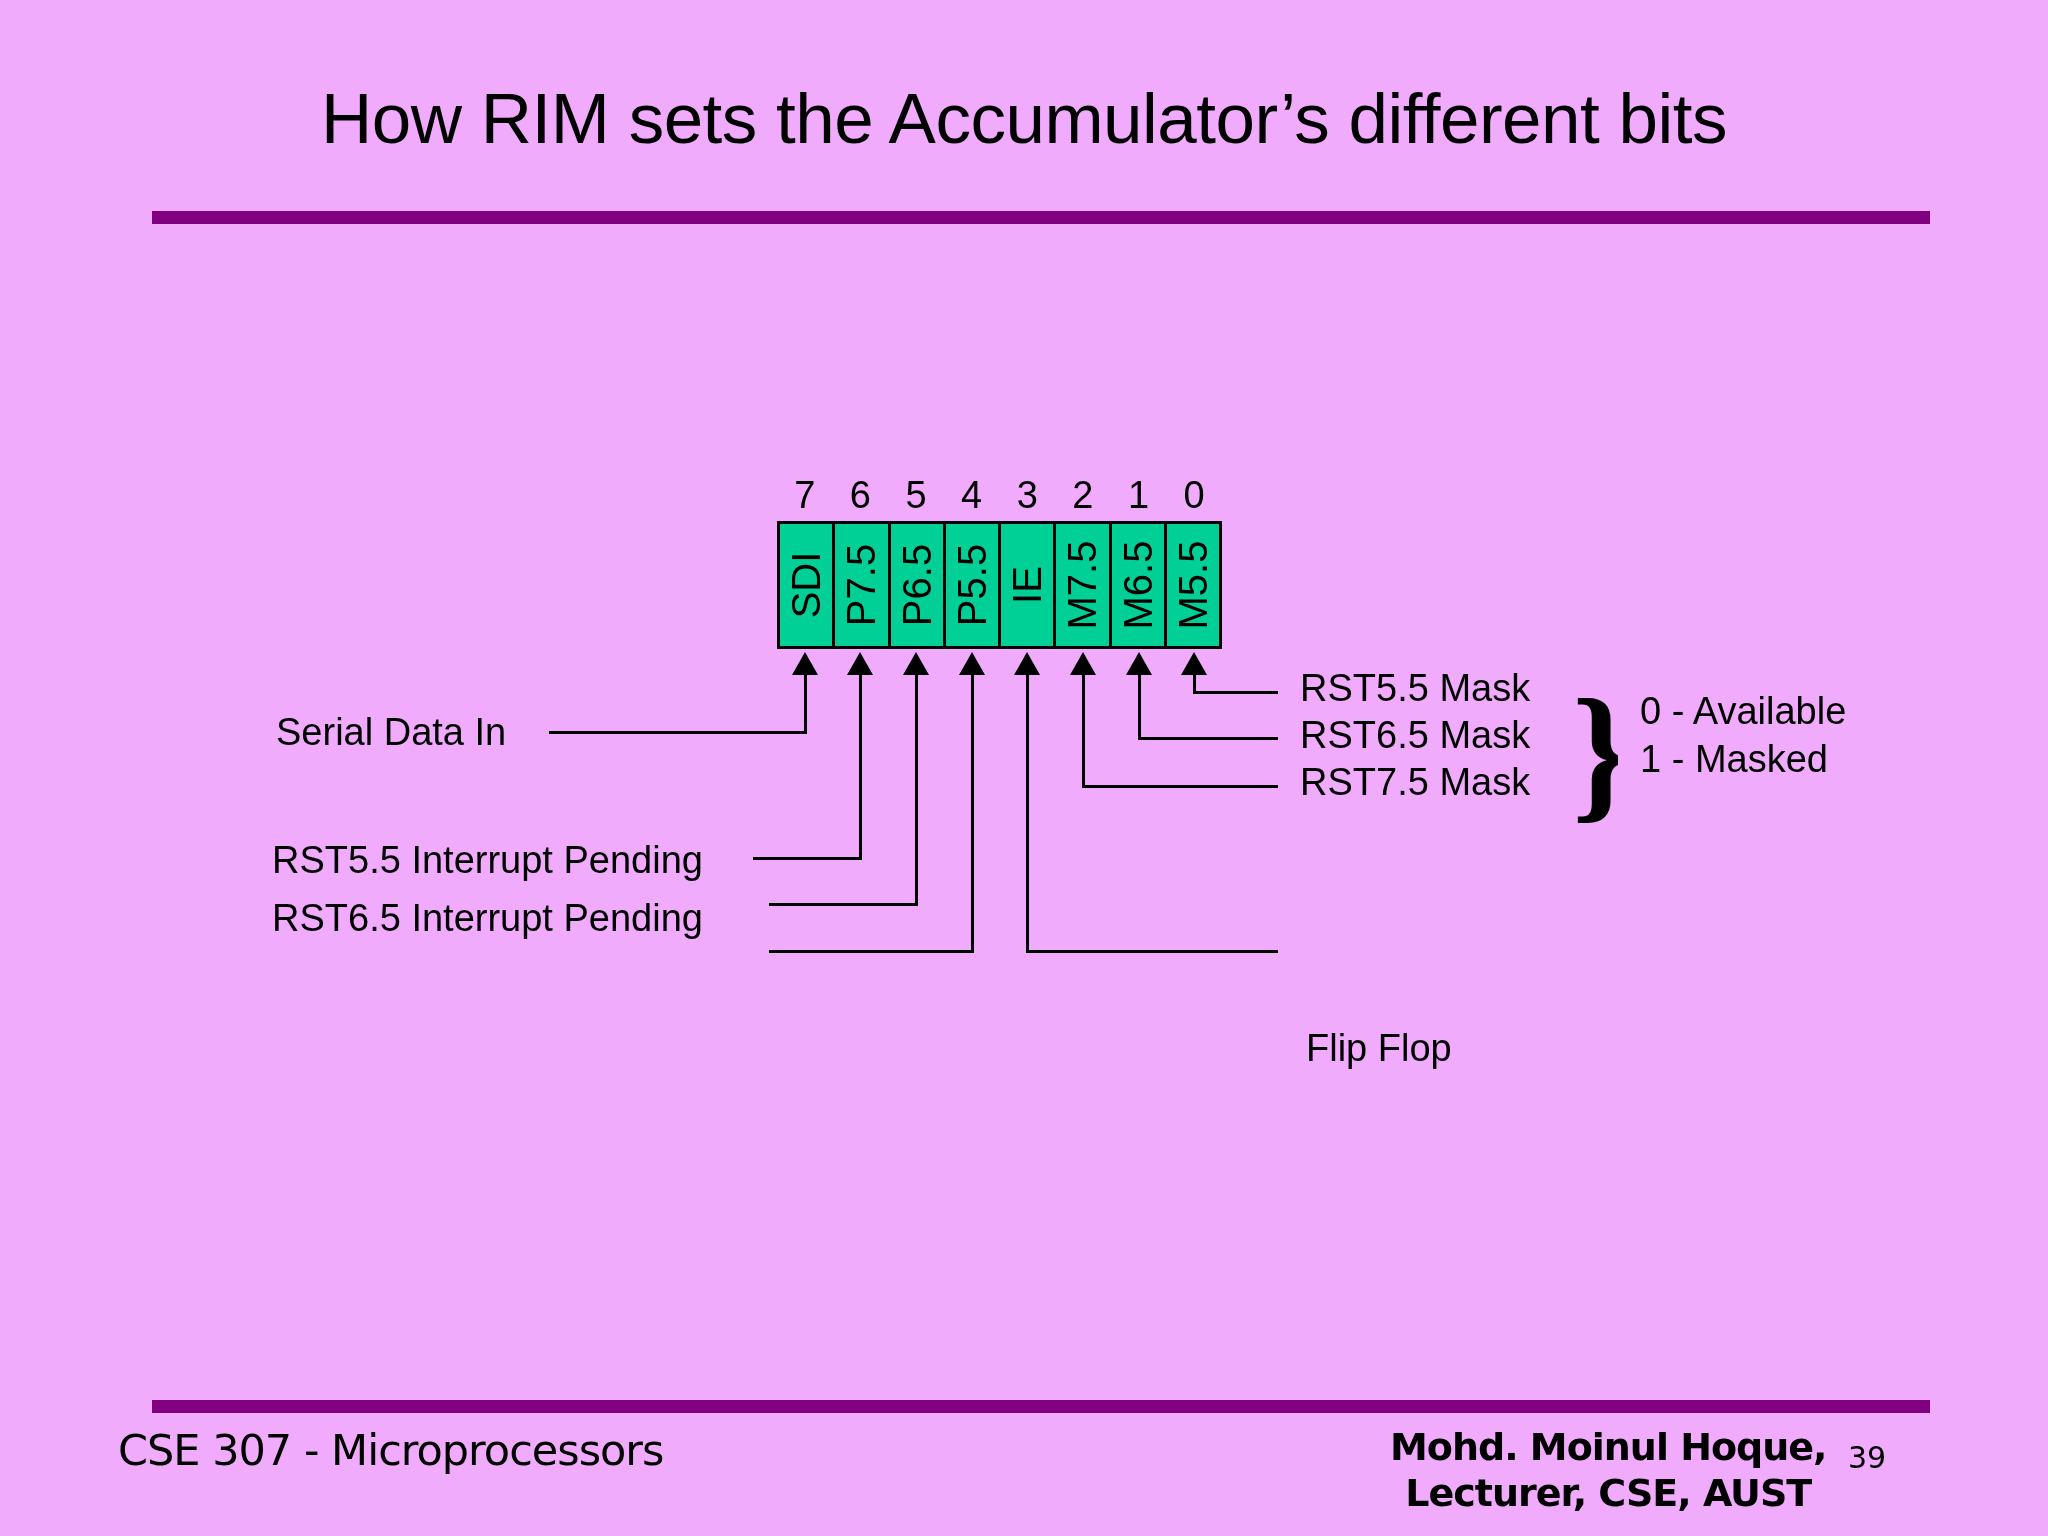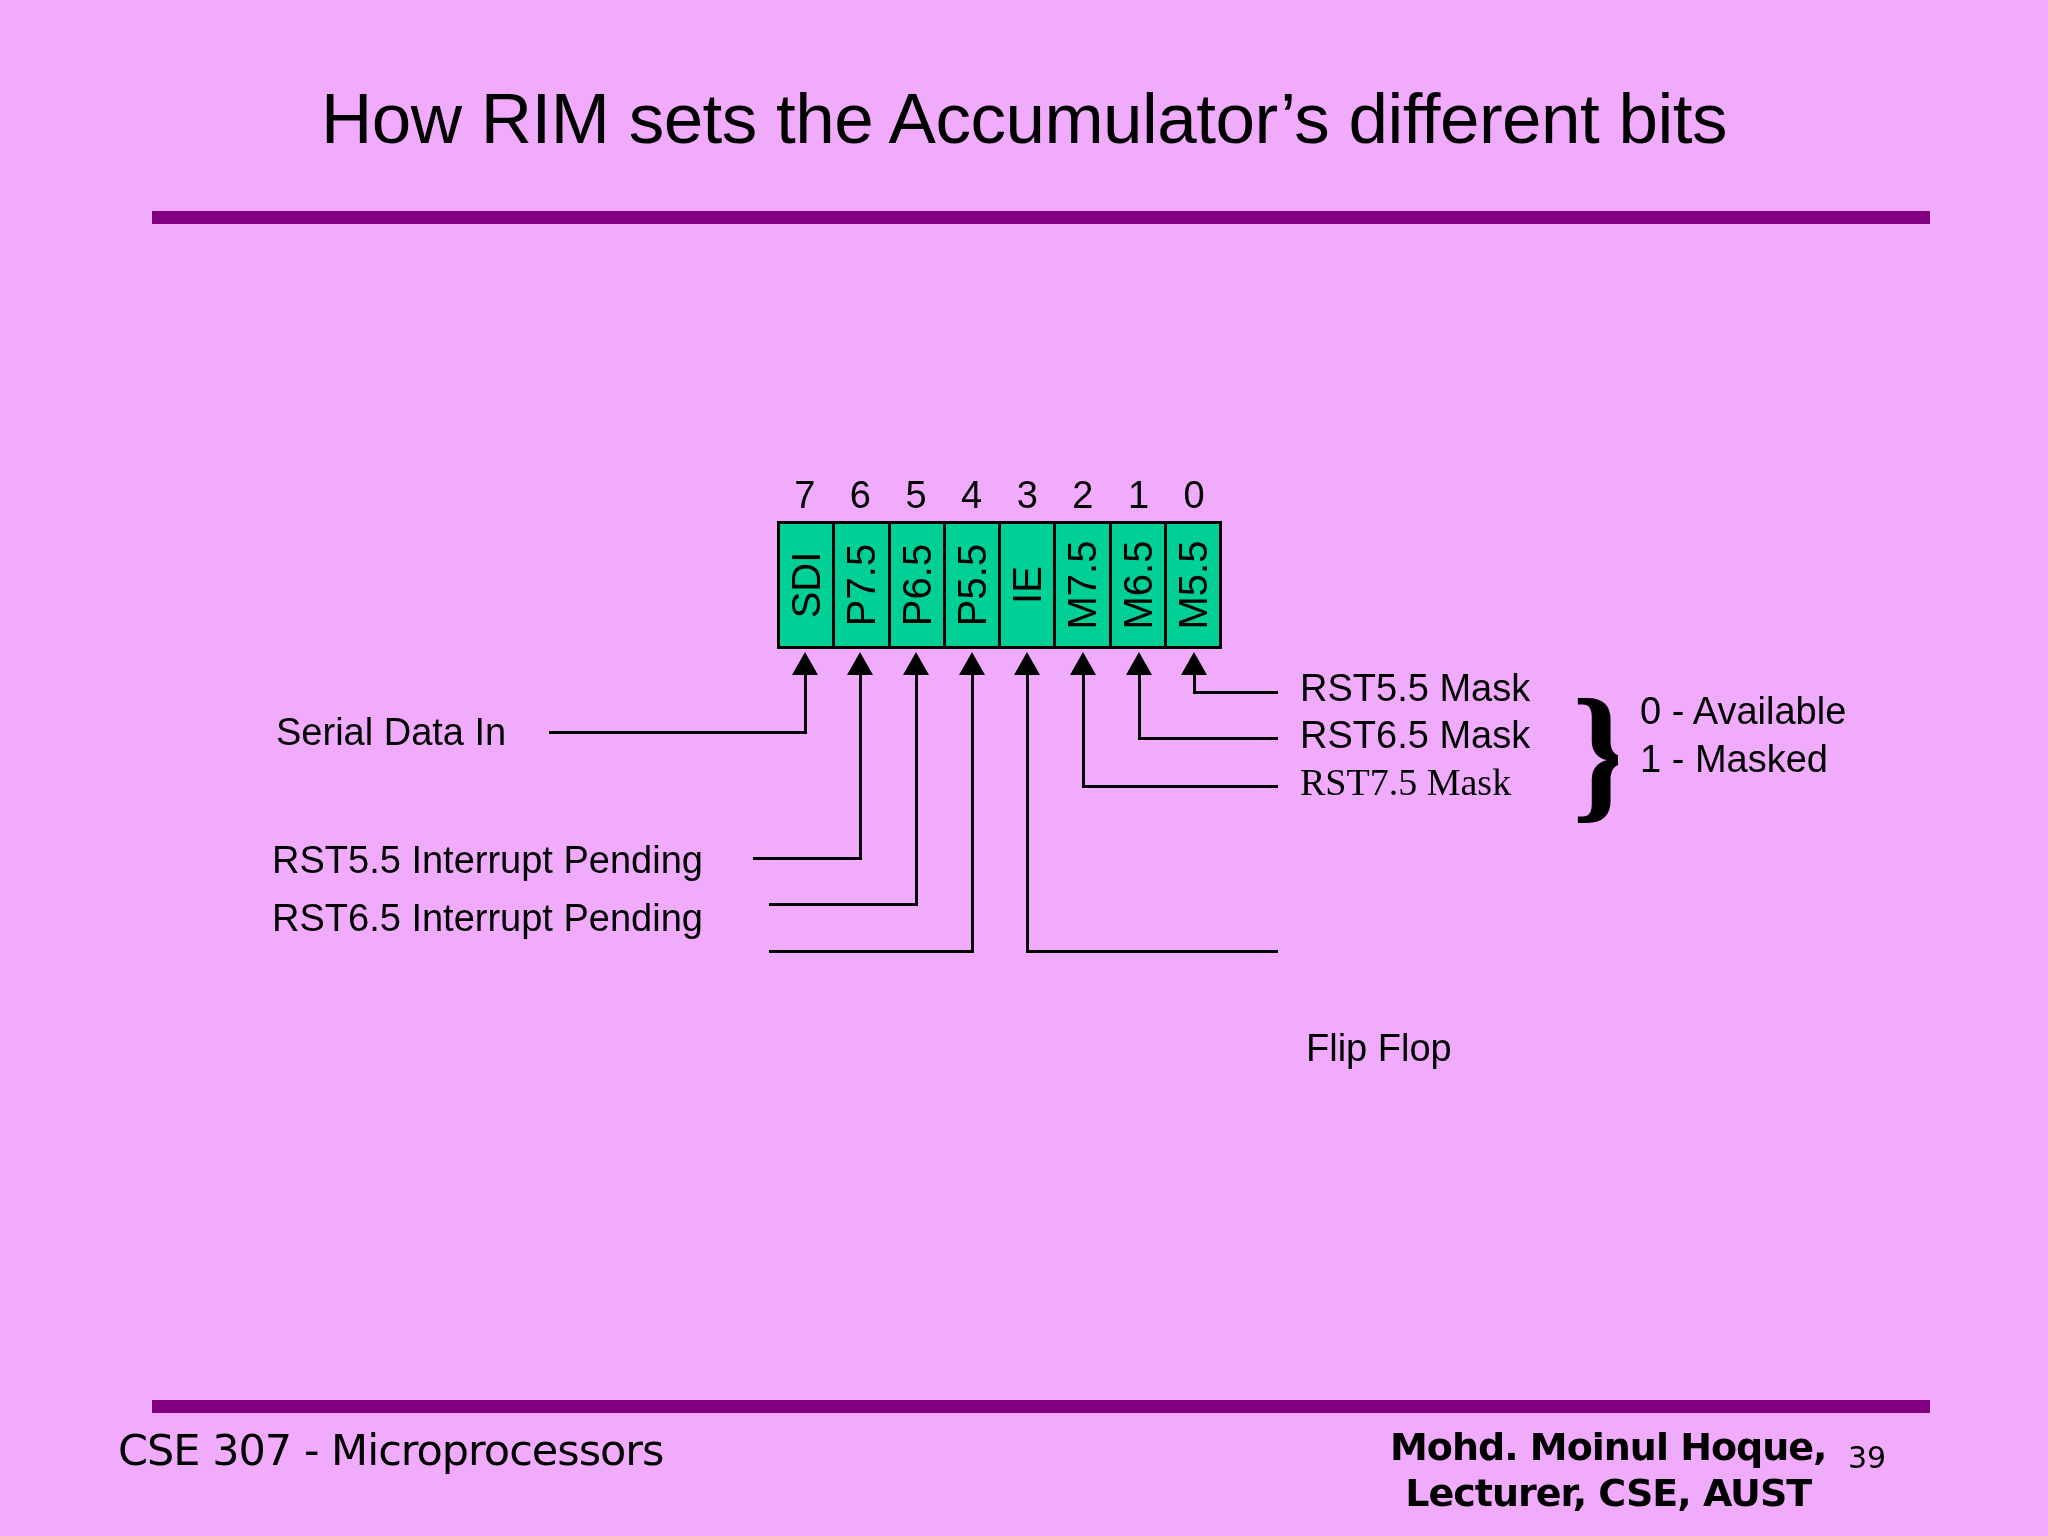--- a/index.html
+++ b/index.html
@@ -244,21 +244,21 @@
 
   <div class="label" style="left:272px; top:836px;">RST5.5 Interrupt Pending</div>
 
   <div class="label" style="left:272px; top:894px;">RST6.5 Interrupt Pending</div>
 
 
   <div class="label" style="left:1300px; top:664px;text-align:center;">RST5.5 Mask</div>
 
   <div class="label" style="left:1300px; top:711px;">RST6.5 Mask</div>
 
-  <div class="label" style="left:1300px; top:758px;font-family:Liberation Serif, serif;">RST7.5 Mask</div>
+  <div class="label" style="left:1300px; top:758px;">RST7.5 Mask</div>
 
   <div id="brace">}</div>
 
   <div class="label" style="left:1640px; top:687px;">0 - Available</div>
 
   <div class="label" style="left:1640px; top:735px;">1 - Masked</div>
 
 
 
   <div class="label" style="left:1306px; top:1024px;">Flip Flop</div>

